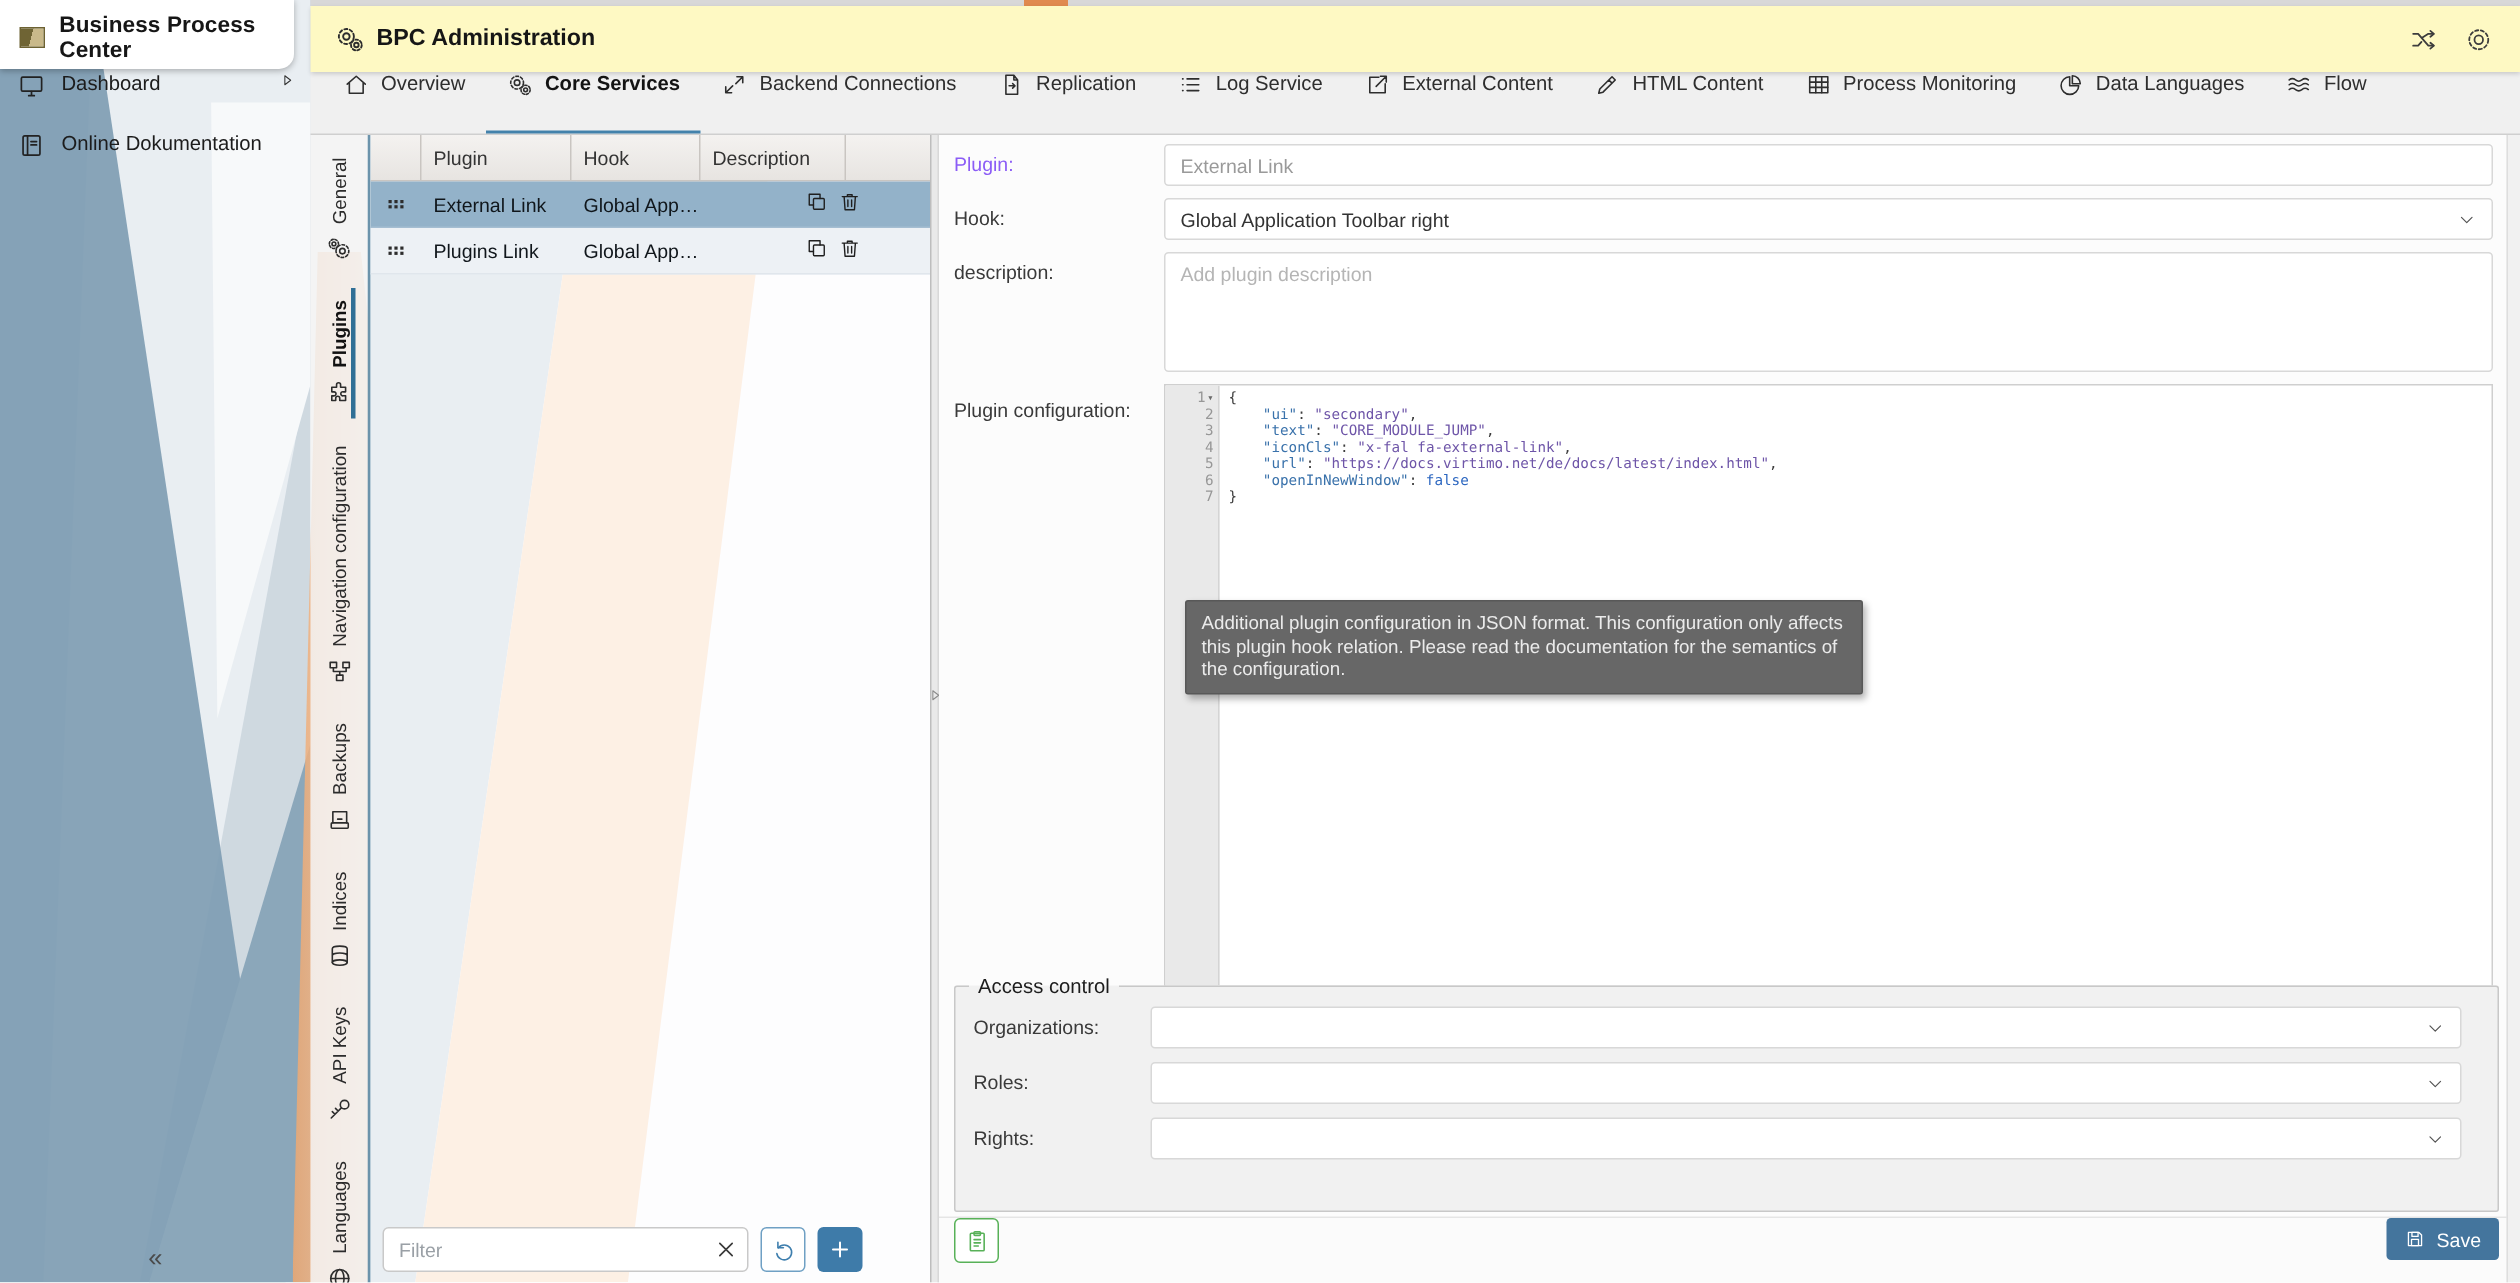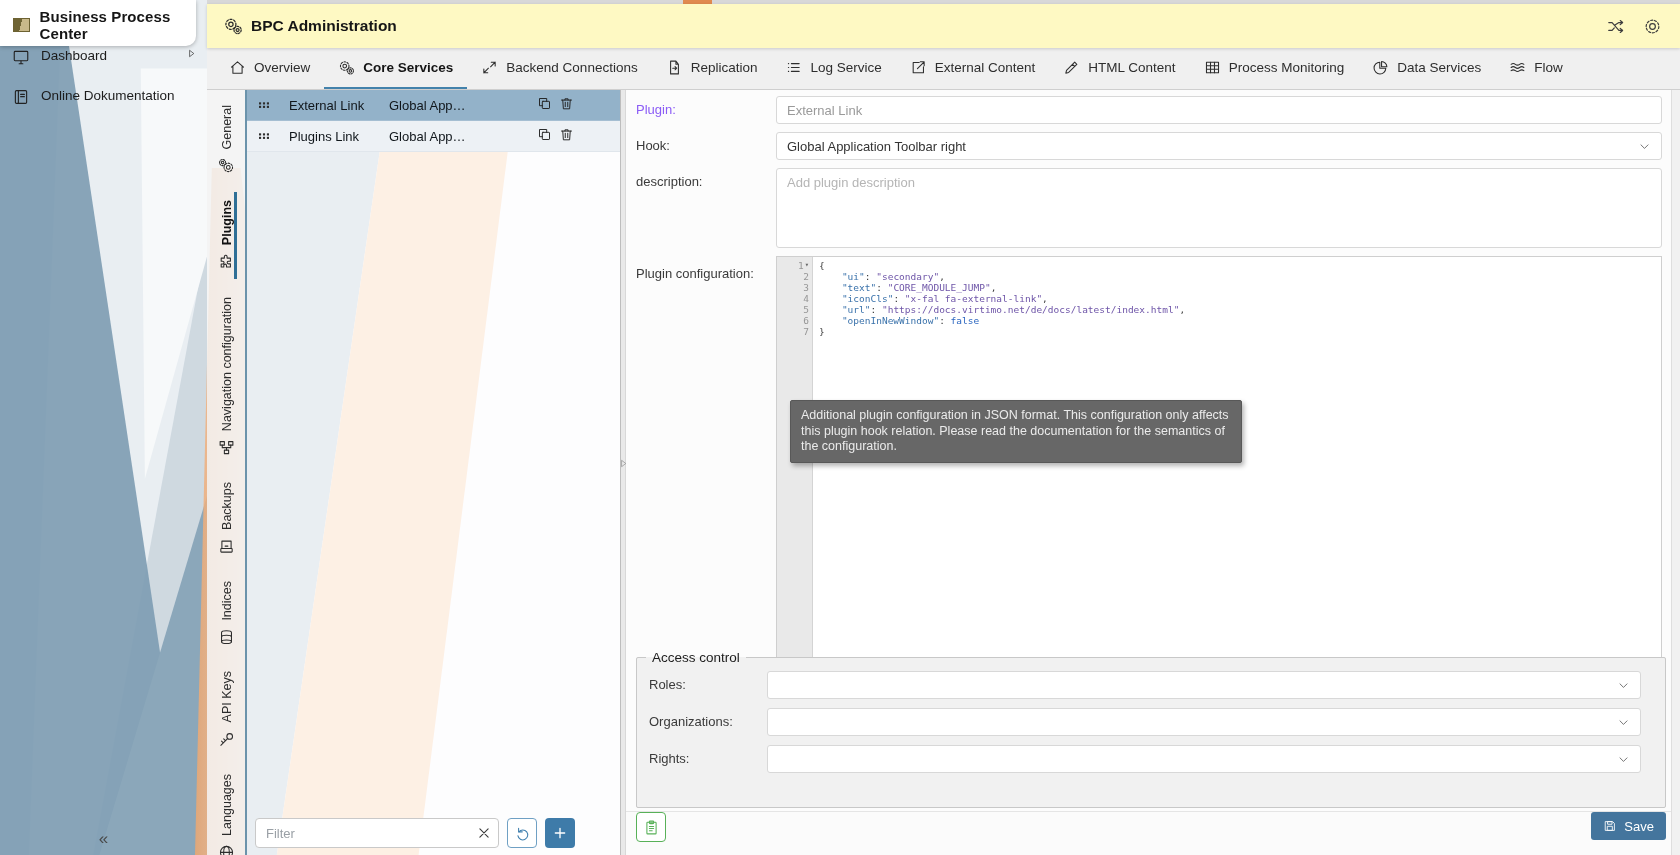--- a/index.html
+++ b/index.html
@@ -35,21 +35,21 @@
   #mainheader{position:absolute;left:207px;top:4px;right:0;height:44px;background:#fef9c3;z-index:3;
     box-shadow:0 1px 3px rgba(0,0,0,.16);display:flex;align-items:center;padding:0 18px 0 16px}
   #win-title{display:flex;align-items:center;gap:8px;font-weight:bold;font-size:15.5px;color:#161616}
   #win-title .ic{width:20px;height:20px;color:#2d2d2d}
   #header-right{margin-left:auto;display:flex;align-items:center;gap:18px}
   #header-right .hbtn{width:19px;height:19px;color:#3d3d3d;cursor:pointer}
 
   
   #tabbar{position:absolute;left:207px;top:48px;right:0;height:42px;background:#f0f0f0;border-bottom:1px solid #cfcfcf;
     display:flex;align-items:stretch;padding-left:8px;z-index:2}
-  .tab{display:flex;align-items:center;gap:8px;padding:0 14px;font-size:13.5px;color:#2e2e2e;cursor:pointer;border-bottom:2px solid transparent}
+  .tab{display:flex;gap:8px;padding:0 14px;font-size:13.5px;color:#2e2e2e;cursor:pointer;border-bottom:2px solid transparent}
   .tab .ic{width:17px;height:17px;color:#2e2e2e}
   .tab.active{font-weight:bold;color:#141414;border-bottom-color:#4382ab}
 
   
   #vtabs{position:absolute;left:207px;top:90px;width:38px;bottom:0;background:rgba(242,242,242,.85);z-index:1;
     display:flex;flex-direction:column;align-items:center;padding-top:2px}
   .vtab{position:relative;cursor:pointer}
   .vtab-inner{writing-mode:vertical-rl;transform:rotate(180deg);display:flex;align-items:center;gap:8px;padding:13px 0;color:#2c2c2c;font-size:12.5px}
   .vtab-inner .ic{width:17px;height:17px;transform:none;color:#2c2c2c}
   .vtab.active .vtab-inner{font-weight:bold;color:#111}
@@ -283,21 +283,21 @@
         </span>
         <span>Process Monitoring</span>
       </div>
       <div class="tab">
         <span class="ic">
           <svg viewBox="0 0 24 24">
             <path d="M11 4.5A8.3 8.3 0 1 0 19.5 13H11z"></path>
             <path d="M13.5 3.5V11h7.5a7.7 7.7 0 0 0-7.5-7.5z"></path>
           </svg>
         </span>
-        <span>Data Services</span>
+        <span>Data Languages</span>
       </div>
       <div class="tab">
         <span class="ic">
           <svg viewBox="0 0 24 24">
             <path d="M3 7.5c2-1.6 4-1.6 6 0s4 1.6 6 0 4-1.6 6 0M3 12c2-1.6 4-1.6 6 0s4 1.6 6 0 4-1.6 6 0M3 16.5c2-1.6 4-1.6 6 0s4 1.6 6 0 4-1.6 6 0"></path>
           </svg>
         </span>
         <span>Flow</span>
       </div>
     </nav>
@@ -383,20 +383,27 @@
             </svg>
           </span>
           <span>Languages</span>
         </div>
       </div>
     </div>
 
   <section id="tablepanel">
     <div class="tp-shape tp-gray"></div>
     <div class="tp-shape tp-orange"></div>
+    <div id="thead">
+        <div class="th"></div>
+        <div class="th">Plugin</div>
+        <div class="th">Hook</div>
+        <div class="th">Description</div>
+        <div class="th"></div>
+      </div>
     <div id="tbody">
         <div class="trow selected">
           <div class="handle">
             <span class="ic">
               <svg viewBox="0 0 24 24">
                 <g fill="currentColor" stroke="none">
                   <rect x="4.5" y="8" width="3.2" height="3.2"></rect>
                   <rect x="10.4" y="8" width="3.2" height="3.2"></rect>
                   <rect x="16.3" y="8" width="3.2" height="3.2"></rect>
                   <rect x="4.5" y="13.2" width="3.2" height="3.2"></rect>
@@ -544,31 +551,31 @@
     </div>
 
     <div id="tooltip">
       <span>Additional plugin configuration in JSON format. This configuration only affects this plugin hook relation. Please read the documentation for the semantics of the configuration.</span>
     </div>
 
     <fieldset id="access">
       <legend>Access control</legend>
       <div id="access-rows">
           <div class="acc-row">
-            <span class="acc-label">Roles:</span>
+            <span class="acc-label">Organizations:</span>
             <div class="acc-combo">
               <span class="ic chev">
                 <svg viewBox="0 0 24 24">
                   <path d="M5.5 9 12 15.5 18.5 9"></path>
                 </svg>
               </span>
             </div>
           </div>
           <div class="acc-row">
-            <span class="acc-label">Organizations:</span>
+            <span class="acc-label">Roles:</span>
             <div class="acc-combo">
               <span class="ic chev">
                 <svg viewBox="0 0 24 24">
                   <path d="M5.5 9 12 15.5 18.5 9"></path>
                 </svg>
               </span>
             </div>
           </div>
           <div class="acc-row">
             <span class="acc-label">Rights:</span>

